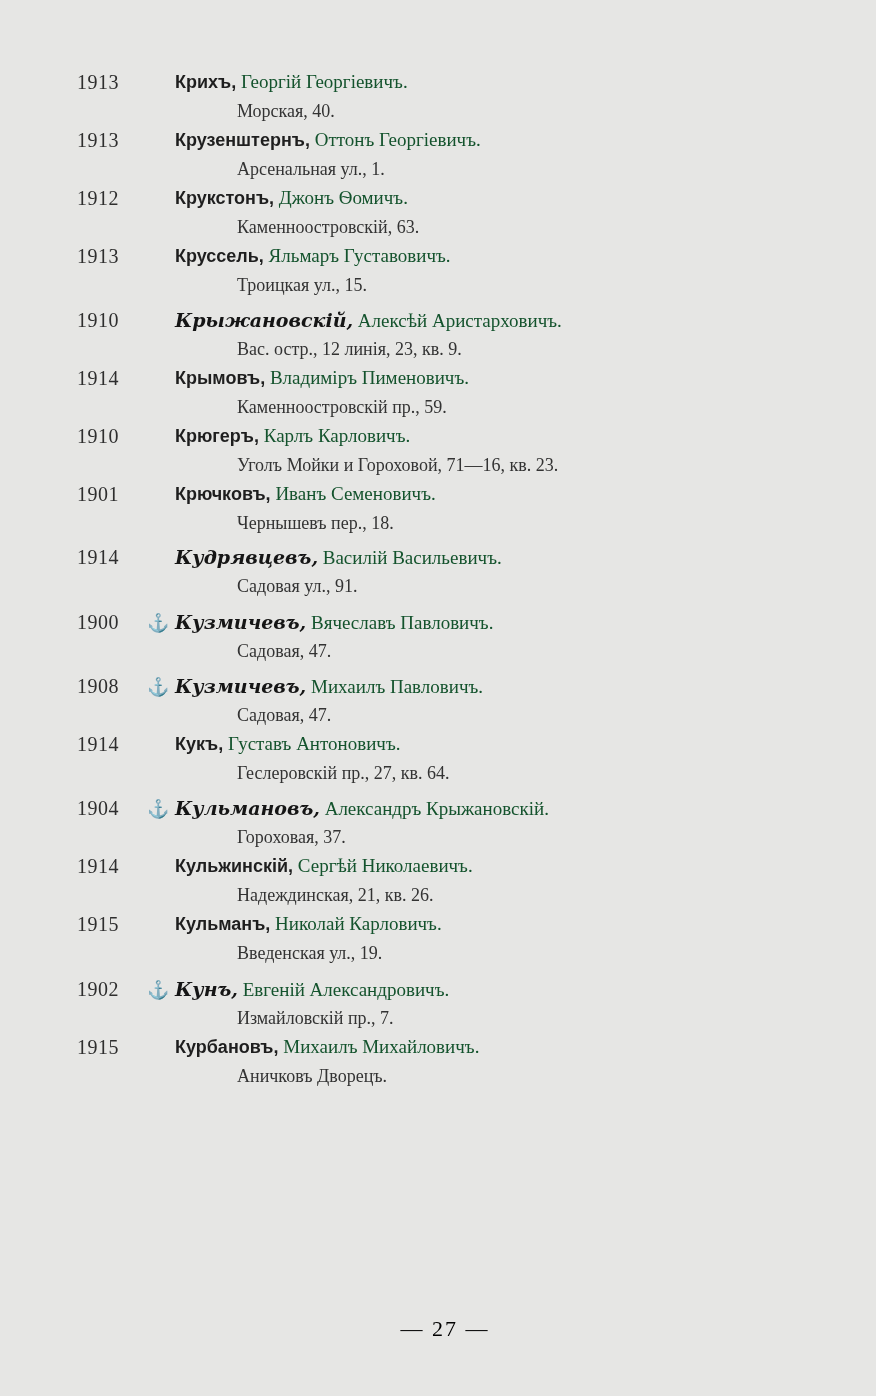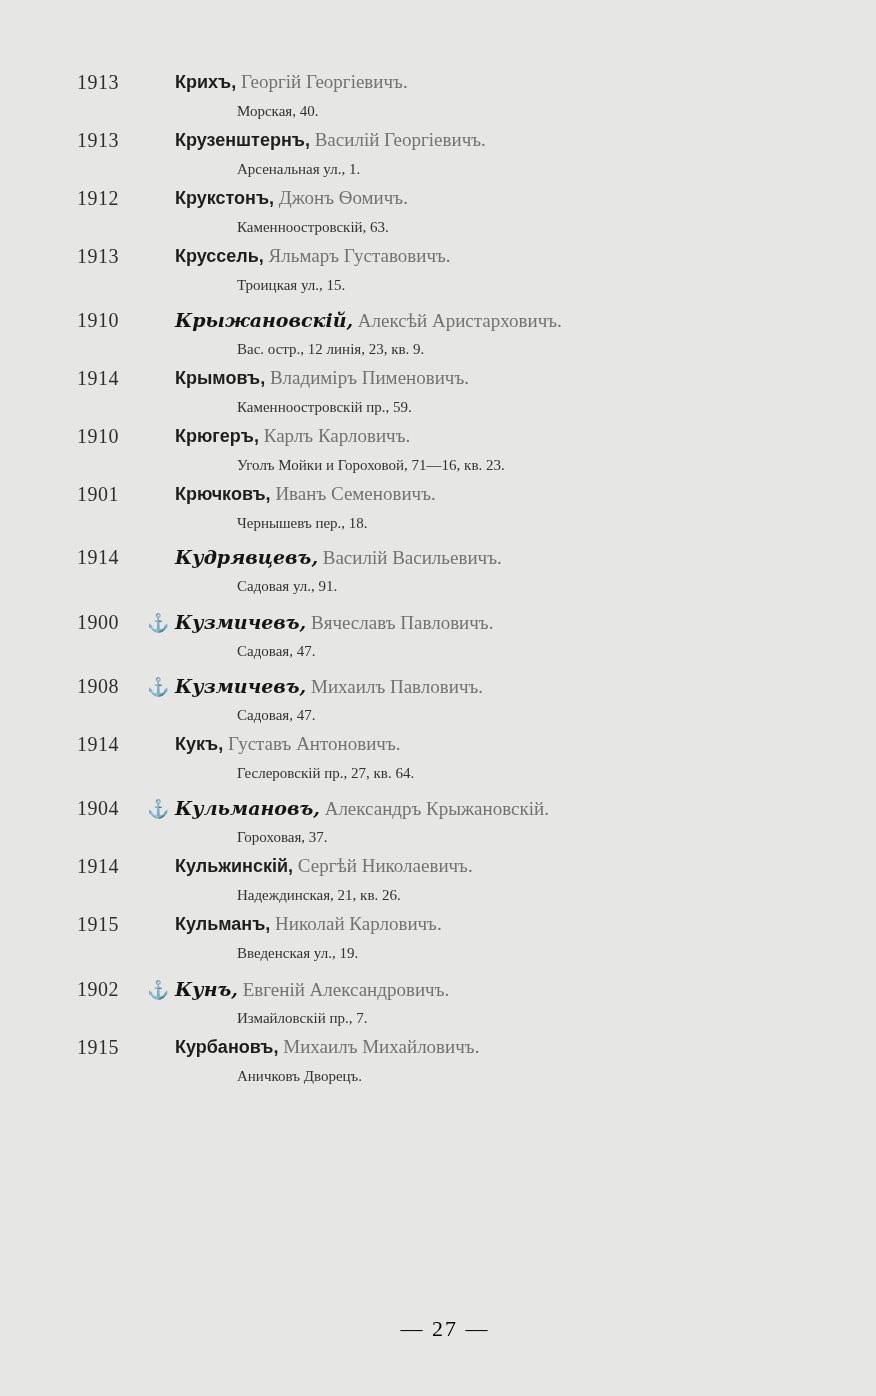--- a/index.html
+++ b/index.html
@@ -26,43 +26,43 @@
     font-size:19px; line-height:24px; white-space:nowrap;
   }
   .surname {
     font-family:Liberation Sans, sans-serif;
     font-weight:bold; font-size:18px; color:#1e1e1e;
   }
   .surname.italic {
     font-family:"DejaVu Serif","Liberation Serif",serif;
     font-style:italic; font-weight:bold; font-size:19px; color:#151515;margin-top:8px;
   }
-  .given { color:#737373; }
+  .given { color:#14532d; }
   .address {
     position:absolute; left:230px; top:30px;
-    font-size:15px; line-height:22px; color:#333; white-space:nowrap;
+    font-size:18px; line-height:22px; color:#333; white-space:nowrap;
   }
   .folio {
     position:absolute; left:0; width:876px; top:1316px;
     text-align:center; font-size:22px; color:#000000; letter-spacing:2px;
   }
 </style>
 </head>
 <body>
 
 <div class="page">
   <div id="entries">
       <div class="entry" style="top: 70px;">
         <span class="year">1913</span>
         <div class="nameline"><span class="surname">Крихъ,</span> <span class="given">Георгій Георгіевичъ.</span></div>
         <div class="address">Морская, 40.</div>
       </div>
       <div class="entry" style="top: 128px;">
         <span class="year">1913</span>
-        <div class="nameline"><span class="surname">Крузенштернъ,</span> <span class="given">Василій Георгіевичъ.</span></div>
+        <div class="nameline"><span class="surname">Крузенштернъ,</span> <span class="given">Оттонъ Георгіевичъ.</span></div>
         <div class="address">Арсенальная ул., 1.</div>
       </div>
       <div class="entry" style="top: 186px;">
         <span class="year">1912</span>
         <div class="nameline"><span class="surname">Крукстонъ,</span> <span class="given">Джонъ Ѳомичъ.</span></div>
         <div class="address">Каменноостровскій, 63.</div>
       </div>
       <div class="entry" style="top: 244px;">
         <span class="year">1913</span>
         <div class="nameline"><span class="surname">Круссель,</span> <span class="given">Яльмаръ Густавовичъ.</span></div>

